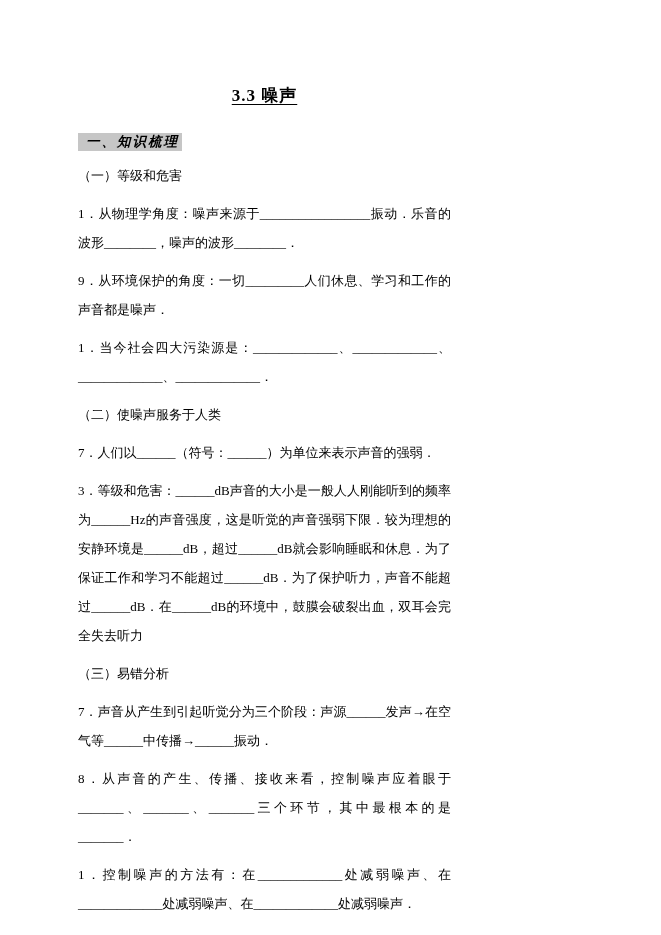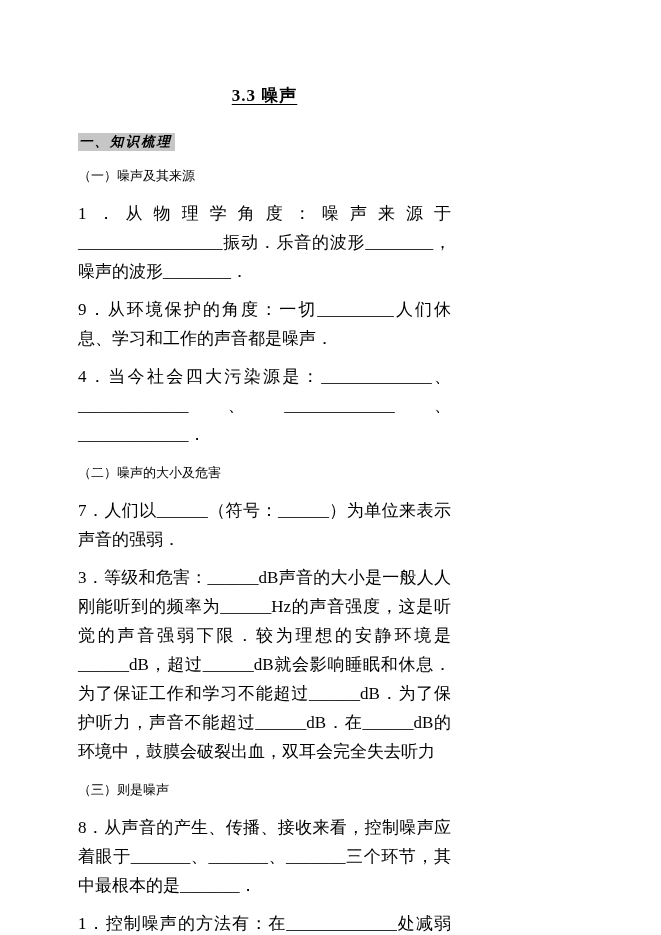--- a/index.html
+++ b/index.html
@@ -34,64 +34,65 @@
   }
   .sechead {
     margin: 25px 0 8px 0;
     line-height: 20px;
     font-size: 13.5px;
   }
   .sechead .hl {
     background: #c6c6c6;
     font-weight: bold;
     font-style: italic;
-    padding: 1px 3px 2px 1px;
+    padding: 1px 3px 2px 8px;
     letter-spacing: 2px;
   }
   .subhead {
     margin: 9px 0;
     font-size: 13px;
     line-height: 29px;
   }
   .item {
     margin: 9px 0;
-    font-size: 17px;
+    font-size: 13px;
     line-height: 29px;
     text-align: justify;
   }
   .indent {
     text-indent: 2.1em;
   }
 </style>
 </head>
 <body>
 
 <div class="page">
 
   <h1 class="title"><span class="underlined">3.3 噪声</span></h1>
 
   <p class="sechead"><span class="hl">一、知识梳理</span></p>
 
-  <p class="subhead">（一）噪声及其来源</p>
+  <p class="subhead">（一）等级和危害</p>
 
   <p class="item">1．从物理学角度：噪声来源于_________________振动．乐音的波形________，噪声的波形________．</p>
 
   <p class="item">9．从环境保护的角度：一切_________人们休息、学习和工作的声音都是噪声．</p>
 
-  <p class="item">4．当今社会四大污染源是：_____________、_____________、_____________、_____________．</p>
+  <p class="item">1．当今社会四大污染源是：_____________、_____________、_____________、_____________．</p>
 
-  <p class="subhead">（二）噪声的大小及危害</p>
+  <p class="subhead">（二）使噪声服务于人类</p>
 
   <p class="item">7．人们以______（符号：______）为单位来表示声音的强弱．</p>
 
   <p class="item">3．等级和危害：______dB声音的大小是一般人人刚能听到的频率为______Hz的声音强度，这是听觉的声音强弱下限．较为理想的安静环境是______dB，超过______dB就会影响睡眠和休息．为了保证工作和学习不能超过______dB．为了保护听力，声音不能超过______dB．在______dB的环境中，鼓膜会破裂出血，双耳会完全失去听力</p>
 
 
-  <p class="subhead">（三）则是噪声</p>
+  <p class="subhead">（三）易错分析</p>
 
+  <p class="item">7．声音从产生到引起听觉分为三个阶段：声源______发声→在空气等______中传播→______振动．</p>
 
   <p class="item">8．从声音的产生、传播、接收来看，控制噪声应着眼于_______、_______、_______三个环节，其中最根本的是_______．</p>
 
   <p class="item">1．控制噪声的方法有：在_____________处减弱噪声、在_____________处减弱噪声、在_____________处减弱噪声．</p>
 
 
   <p class="item indent">噪声与乐音并没有绝对的界线，乐音在一定条件下也可以会变成噪声．如商店促销播放的歌曲，从物理学角度来分析是乐音，而对一个正在学习的学生来说，则是噪声．</p>
 
 </div>
 

